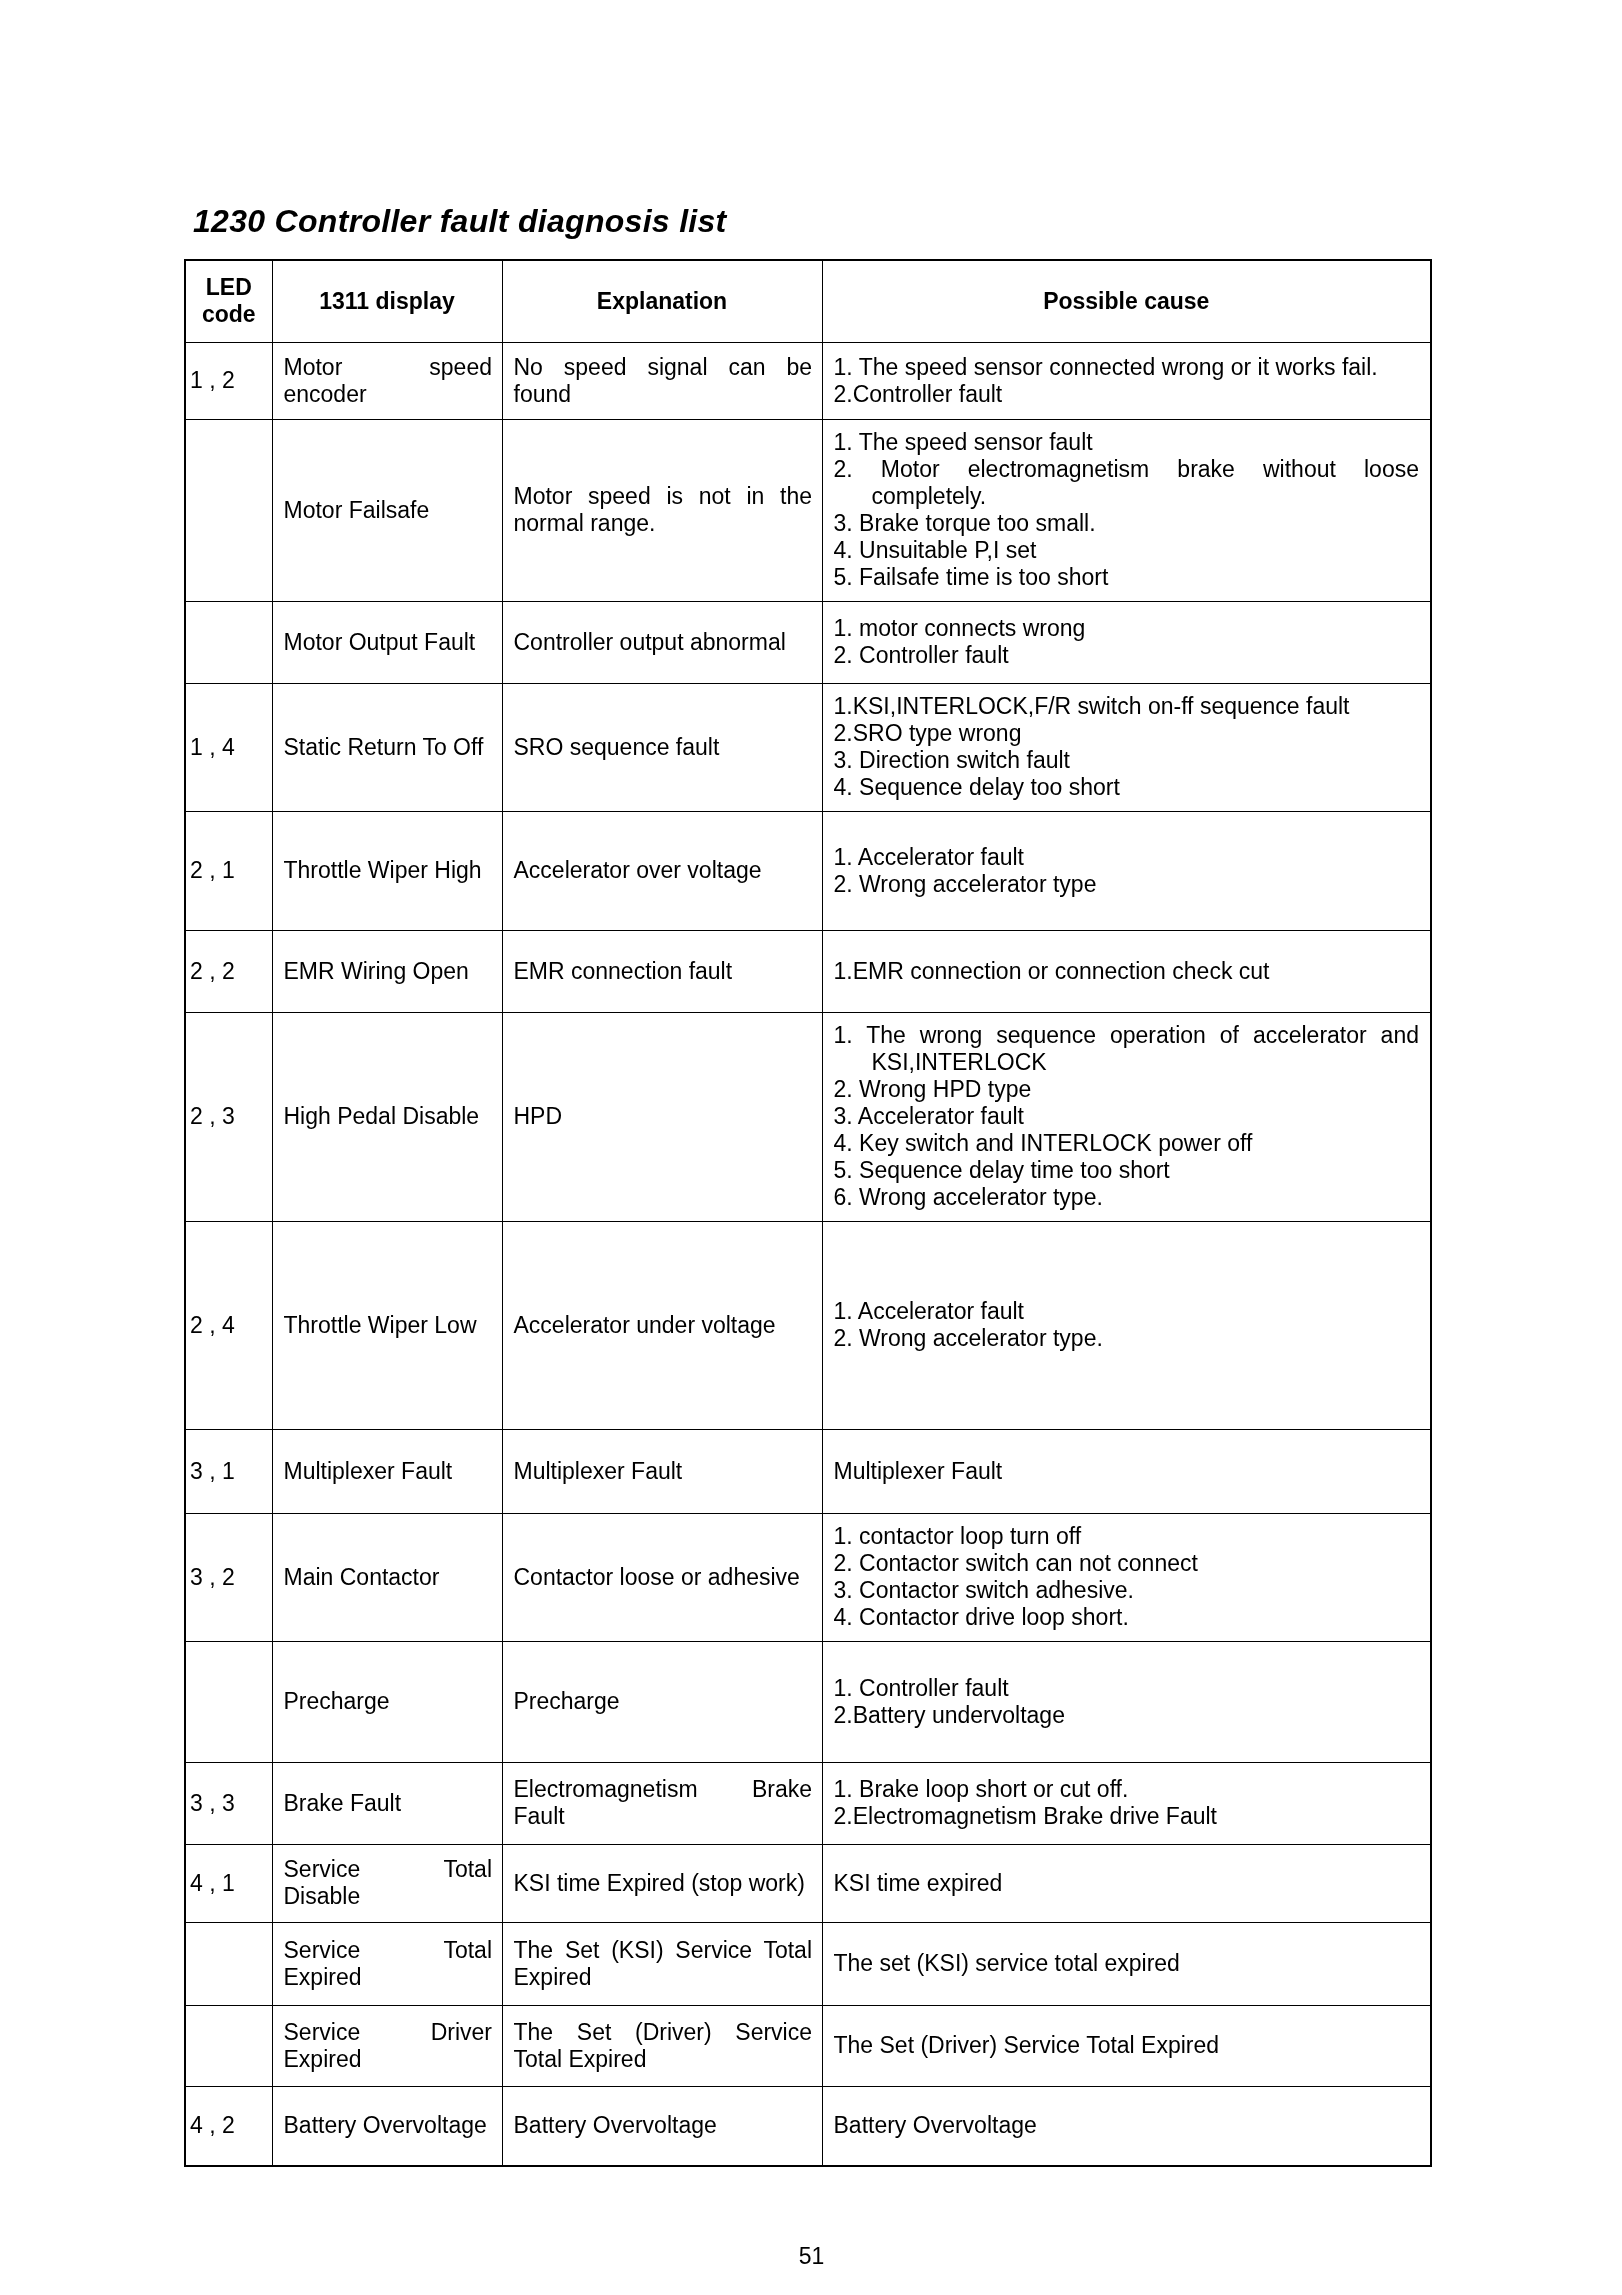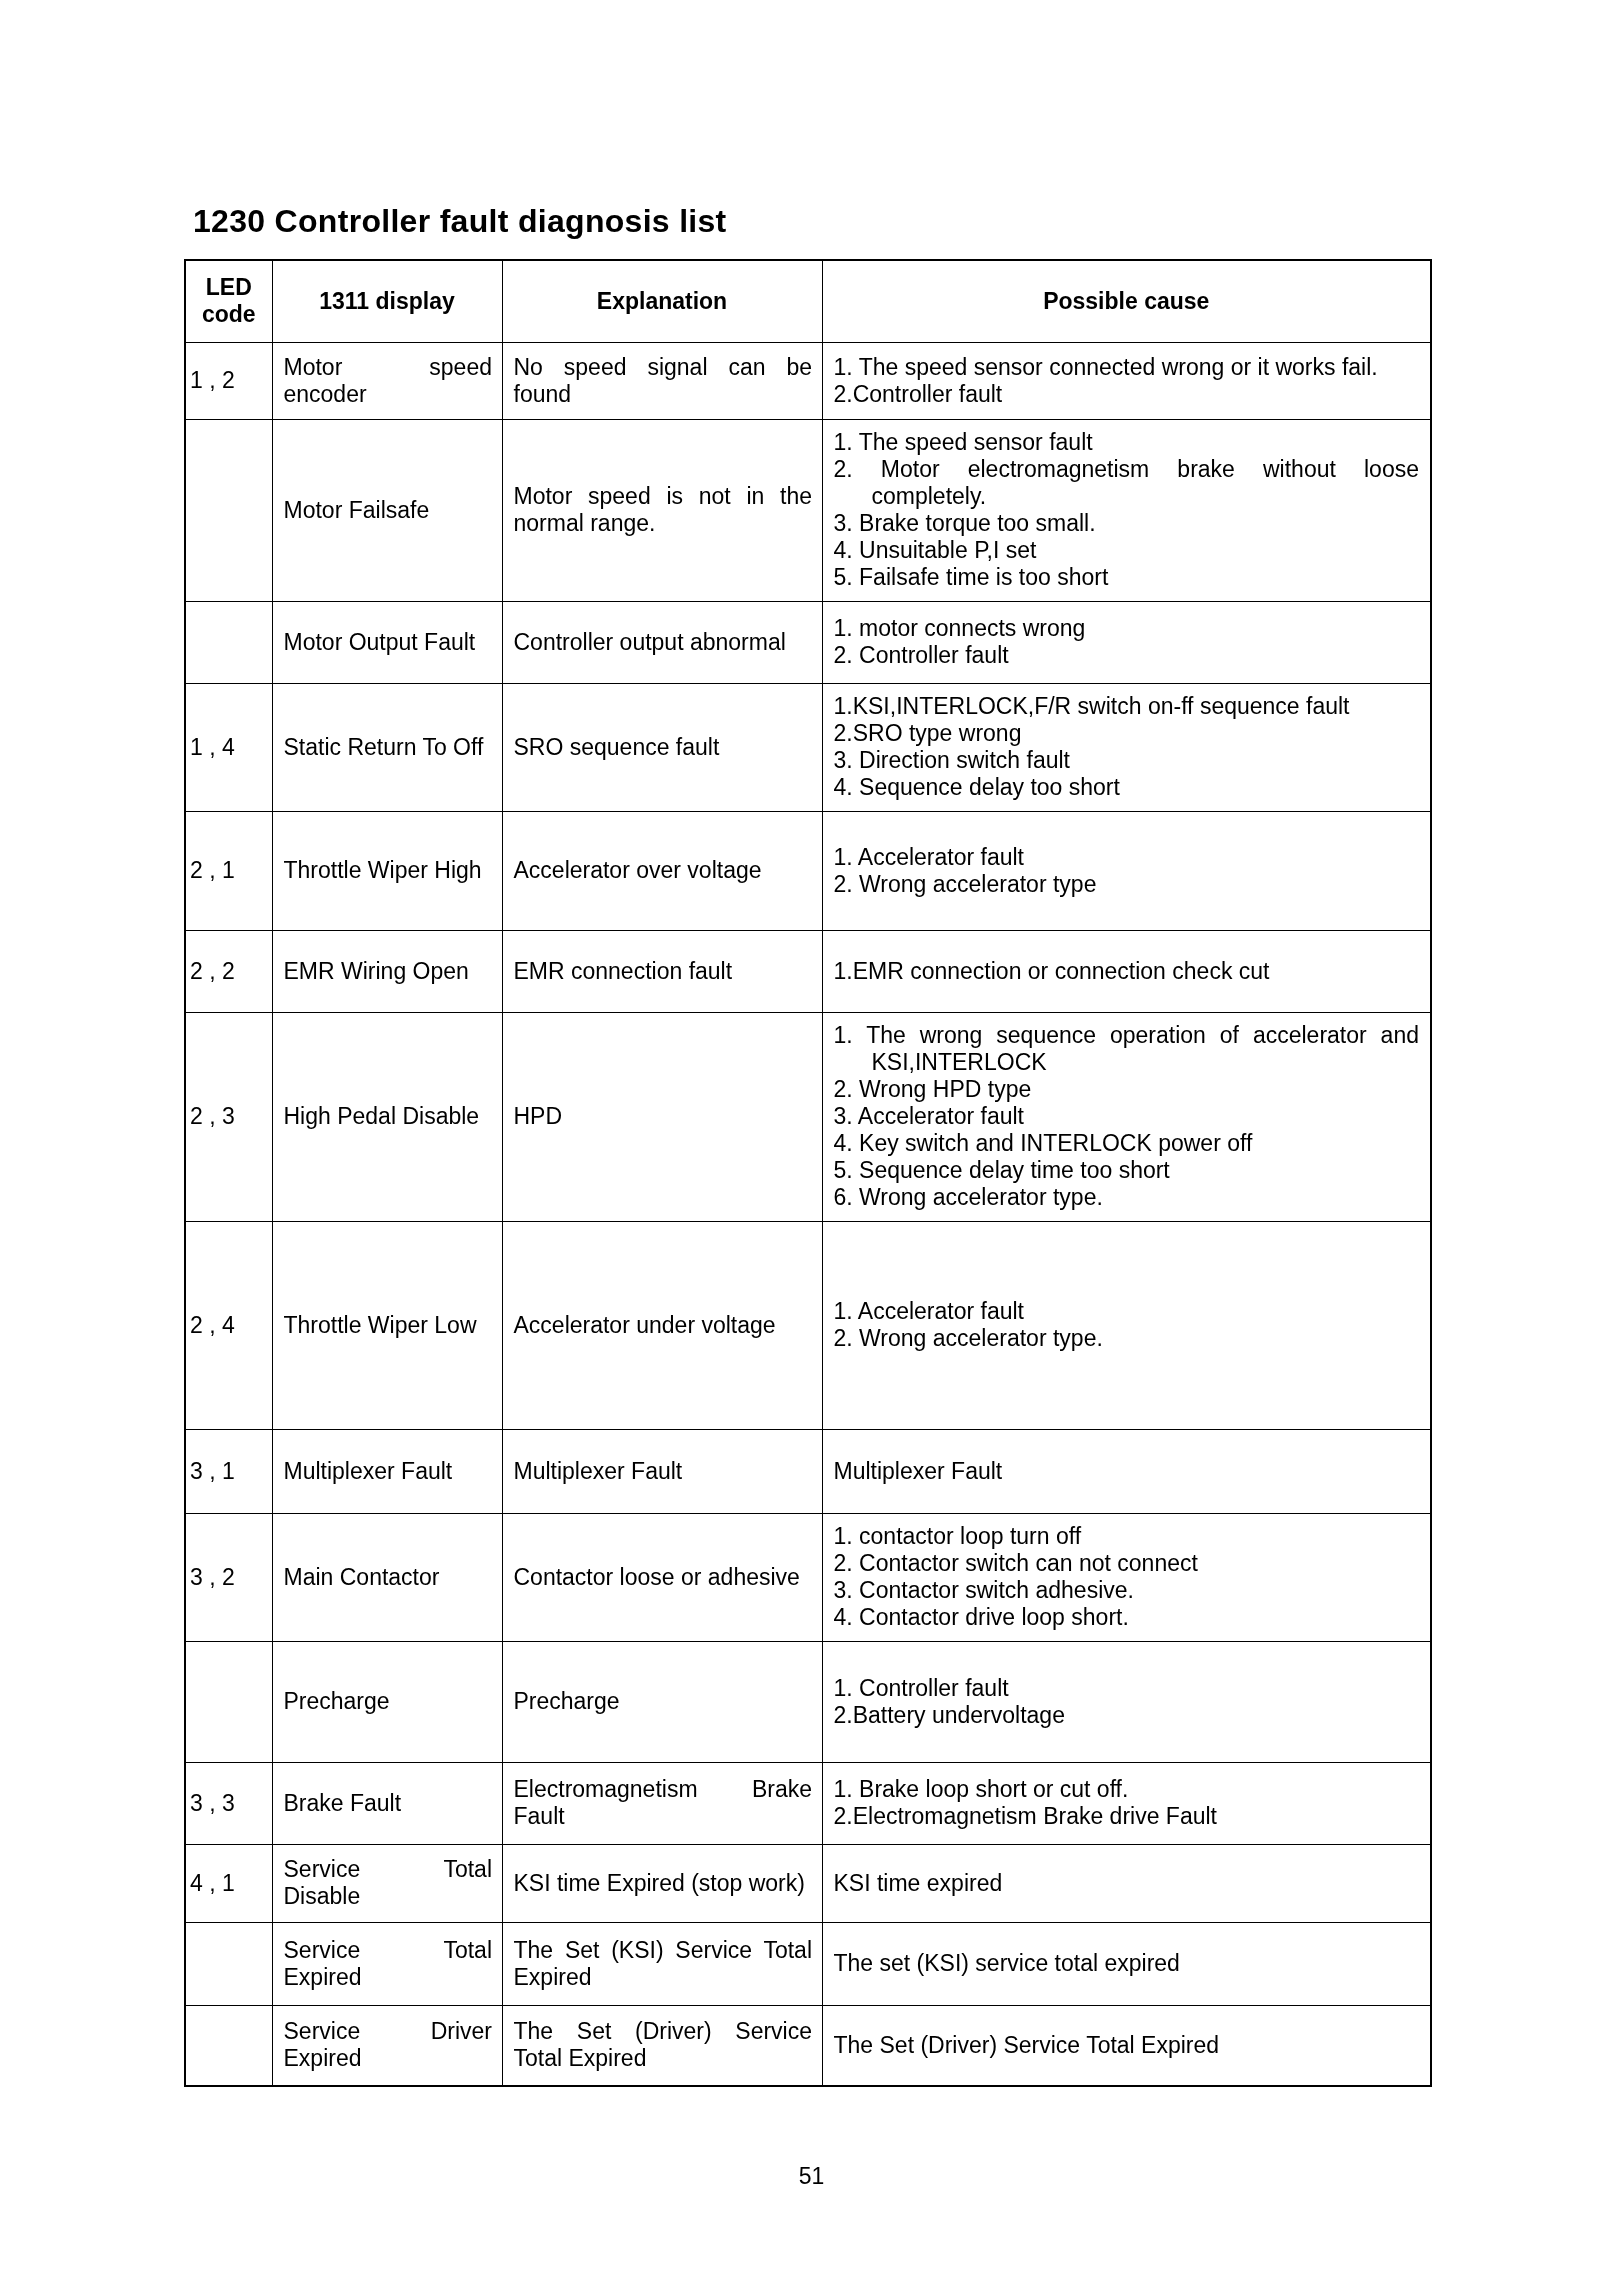--- a/index.html
+++ b/index.html
@@ -20,20 +20,21 @@
     overflow: hidden;
     background: #ffffff;
   }
   .title {
     margin: 0;
     padding: 202px 0 0 193px;
     font-size: 32px;
     font-weight: bold;
     letter-spacing: 0.3px;
     line-height: 38px;
+    font-style: italic;
   }
   table.fault-table {
     margin: 19px 0 0 184px;
     border-collapse: collapse;
     table-layout: fixed;
     width: 1246px;
     border: 2px solid #000;
   }
   table.fault-table th,
   table.fault-table td {
@@ -252,18 +253,26 @@
           </td>
   </tr>
         <tr>
     <td class="cell-led"></td>
     <td class="cell-display">Service Driver Expired</td>
     <td class="cell-explanation">The Set (Driver) Service Total Expired</td>
     <td class="cell-cause">
             <div class="cause-item">The Set (Driver) Service Total Expired</div>
           </td>
   </tr>
+        <tr>
+    <td class="cell-led">4 , 2</td>
+    <td class="cell-display">Battery Overvoltage</td>
+    <td class="cell-explanation">Battery Overvoltage</td>
+    <td class="cell-cause">
+            <div class="cause-item">Battery Overvoltage</div>
+          </td>
+  </tr>
       </tbody>
   </table>
 
   <div class="page-number">51</div>
 </div>
 
 
 </body></html>

